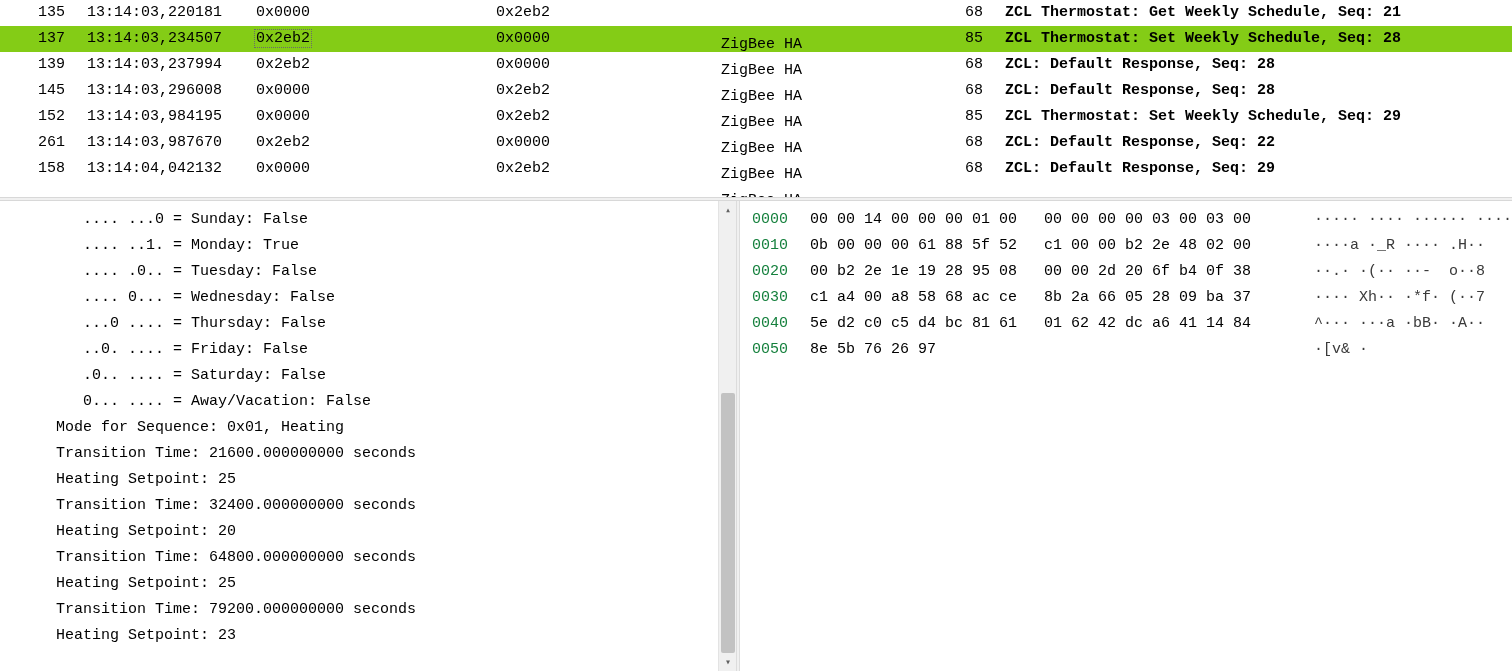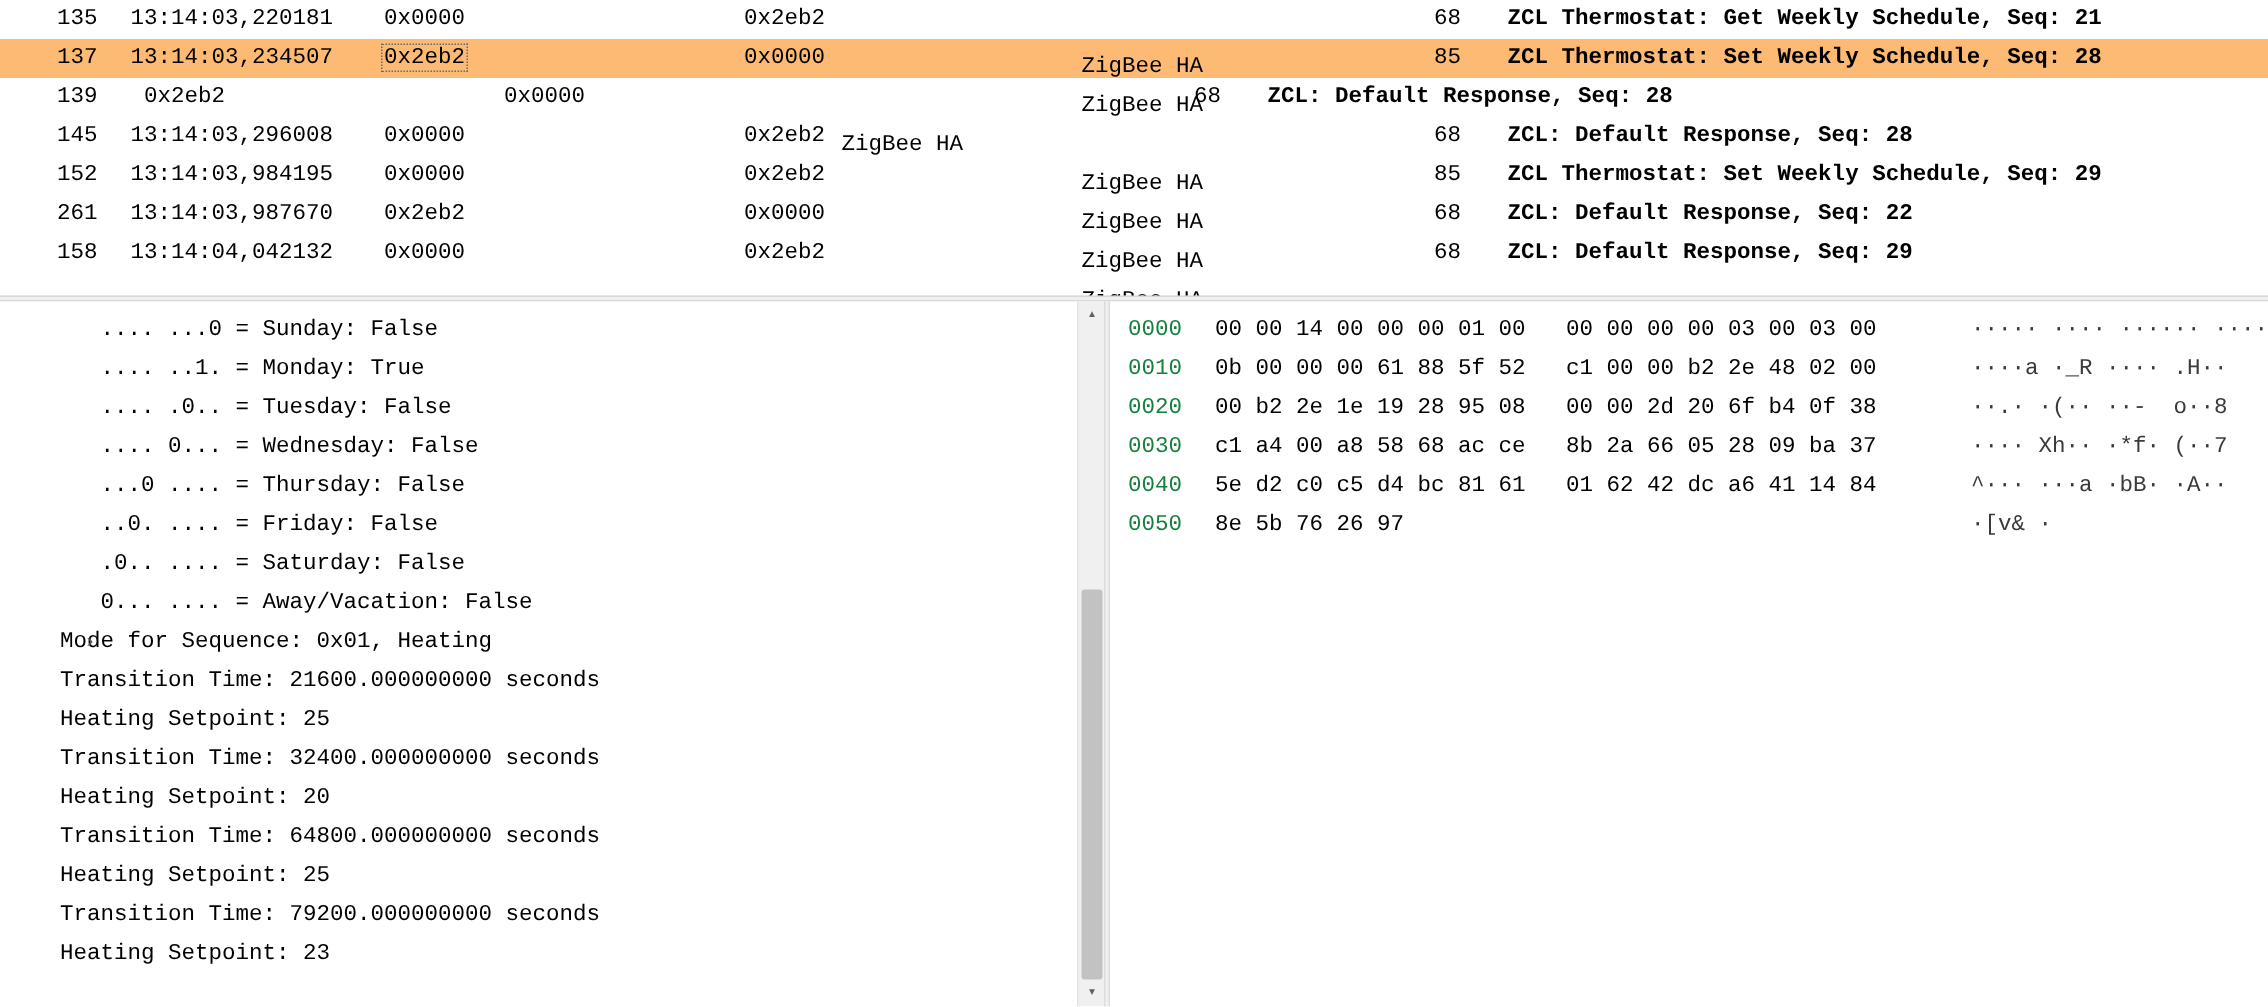--- a/index.html
+++ b/index.html
@@ -18,43 +18,44 @@
     overflow: hidden;
     background: #fff;
   }
   .packet-row {
     display: flex;
     height: 26px;
     line-height: 26px;
     white-space: pre;
     padding-left: 38px;
   }
-  .packet-row.selected { background: #fdba74; }
+  .packet-row.selected { background: #84cc16; }
   .packet-row.selected .col-src .boxed {
     border: 1px dotted #6a6a6a;
     padding: 0 1px;
     margin-left: -2px;
   }
   .col-no    { width: 40px;  }
   .col-time  { width: 160px; padding-left: 0; }
   .col-src   { width: 240px; padding-left: 0; }
   .col-dst   { width: 225px; padding-left: 0; }
   .col-proto { width: 235px; padding-left: 0; margin-top: 32px; }
-  .col-len   { width: 36px;  text-align: left; }
+  .col-len   { width: 36px;  text-align: center; }
   .col-info  { flex: 1; padding-left: 4px; font-weight: bold; }
   .splitter {
     height: 4px;
     background: #f0f0f0;
     border-top: 1px solid #d8d8d8;
     border-bottom: 1px solid #d8d8d8;
   }
   .bottom-area {
     display: flex;
     height: calc(671px - 197px - 4px);
     width: 100%;
+    padding-left: 16px;
   }
   .detail-pane {
     width: 740px;
     height: 100%;
     position: relative;
     background: #fff;
   }
   .detail-content {
     padding-left: 40px;
     padding-top: 6px;
@@ -108,21 +109,21 @@
   .hex-off   { width: 70px; padding-left: 12px; color: #15803d; }
   .hex-bytes { width: 504px; }
   .hex-ascii { flex: 1; color: #3a3a3a; }
 </style>
 </head>
 <body>
 
 <div class="top-pane" id="top-pane">
     <div class="packet-row"><span class="col-no">135</span><span> </span><span class="col-time">13:14:03,220181</span><span> </span><span class="col-src">0x0000</span><span class="col-dst">0x2eb2</span><span class="col-proto">ZigBee HA</span><span class="col-len">68</span><span> </span><span class="col-info">ZCL Thermostat: Get Weekly Schedule, Seq: 21</span></div>
     <div class="packet-row selected"><span class="col-no">137</span><span> </span><span class="col-time">13:14:03,234507</span><span> </span><span class="col-src"><span class="boxed">0x2eb2</span></span><span class="col-dst">0x0000</span><span class="col-proto">ZigBee HA</span><span class="col-len">85</span><span> </span><span class="col-info">ZCL Thermostat: Set Weekly Schedule, Seq: 28</span></div>
-    <div class="packet-row"><span class="col-no">139</span><span> </span><span> </span><span class="col-src">0x2eb2</span><span class="col-dst">0x0000</span><span class="col-proto">ZigBee HA</span><span class="col-len">68</span><span> </span><span class="col-info">ZCL: Default Response, Seq: 28</span></div>
+    <div class="packet-row"><span class="col-no">139</span><span> </span><span class="col-time">13:14:03,237994</span><span> </span><span class="col-src">0x2eb2</span><span class="col-dst">0x0000</span><span class="col-proto">ZigBee HA</span><span class="col-len">68</span><span> </span><span class="col-info">ZCL: Default Response, Seq: 28</span></div>
     <div class="packet-row"><span class="col-no">145</span><span> </span><span class="col-time">13:14:03,296008</span><span> </span><span class="col-src">0x0000</span><span class="col-dst">0x2eb2</span><span class="col-proto">ZigBee HA</span><span class="col-len">68</span><span> </span><span class="col-info">ZCL: Default Response, Seq: 28</span></div>
     <div class="packet-row"><span class="col-no">152</span><span> </span><span class="col-time">13:14:03,984195</span><span> </span><span class="col-src">0x0000</span><span class="col-dst">0x2eb2</span><span class="col-proto">ZigBee HA</span><span class="col-len">85</span><span> </span><span class="col-info">ZCL Thermostat: Set Weekly Schedule, Seq: 29</span></div>
     <div class="packet-row"><span class="col-no">261</span><span> </span><span class="col-time">13:14:03,987670</span><span> </span><span class="col-src">0x2eb2</span><span class="col-dst">0x0000</span><span class="col-proto">ZigBee HA</span><span class="col-len">68</span><span> </span><span class="col-info">ZCL: Default Response, Seq: 22</span></div>
     <div class="packet-row"><span class="col-no">158</span><span> </span><span class="col-time">13:14:04,042132</span><span> </span><span class="col-src">0x0000</span><span class="col-dst">0x2eb2</span><span class="col-proto">ZigBee HA</span><span class="col-len">68</span><span> </span><span class="col-info">ZCL: Default Response, Seq: 29</span></div>
   </div>
 <div class="splitter"></div>
 <div class="bottom-area">
   <div class="detail-pane">
     <div class="detail-content" id="detail-content"><div style="position: relative;"><span>   .... ...0 = Sunday: False</span></div><div style="position: relative;"><span>   .... ..1. = Monday: True</span></div><div style="position: relative;"><span>   .... .0.. = Tuesday: False</span></div><div style="position: relative;"><span>   .... 0... = Wednesday: False</span></div><div style="position: relative;"><span>   ...0 .... = Thursday: False</span></div><div style="position: relative;"><span>   ..0. .... = Friday: False</span></div><div style="position: relative;"><span>   .0.. .... = Saturday: False</span></div><div style="position: relative;"><span>   0... .... = Away/Vacation: False</span></div><div style="position: relative;"><span class="expander">›</span><span>Mode for Sequence: 0x01, Heating</span></div><div style="position: relative;"><span>Transition Time: 21600.000000000 seconds</span></div><div style="position: relative;"><span>Heating Setpoint: 25</span></div><div style="position: relative;"><span>Transition Time: 32400.000000000 seconds</span></div><div style="position: relative;"><span>Heating Setpoint: 20</span></div><div style="position: relative;"><span>Transition Time: 64800.000000000 seconds</span></div><div style="position: relative;"><span>Heating Setpoint: 25</span></div><div style="position: relative;"><span>Transition Time: 79200.000000000 seconds</span></div><div style="position: relative;"><span>Heating Setpoint: 23</span></div></div>
     <div class="scrollbar-v">

